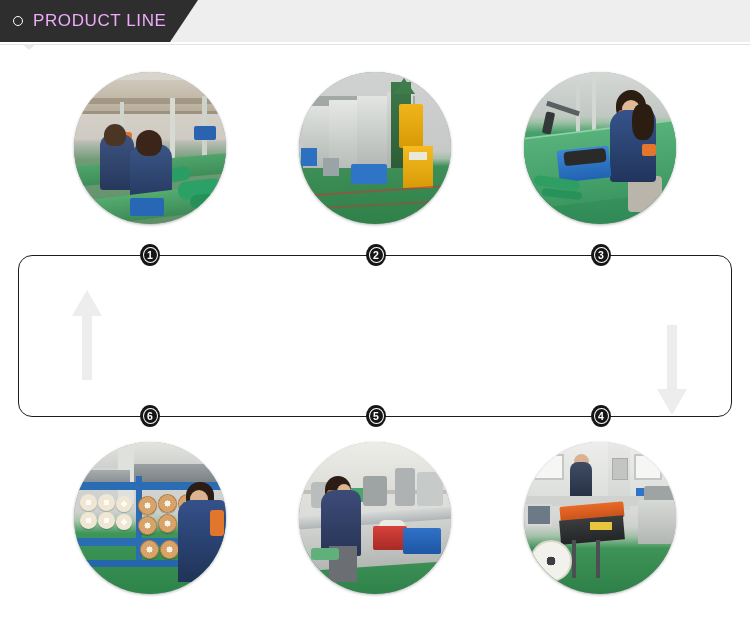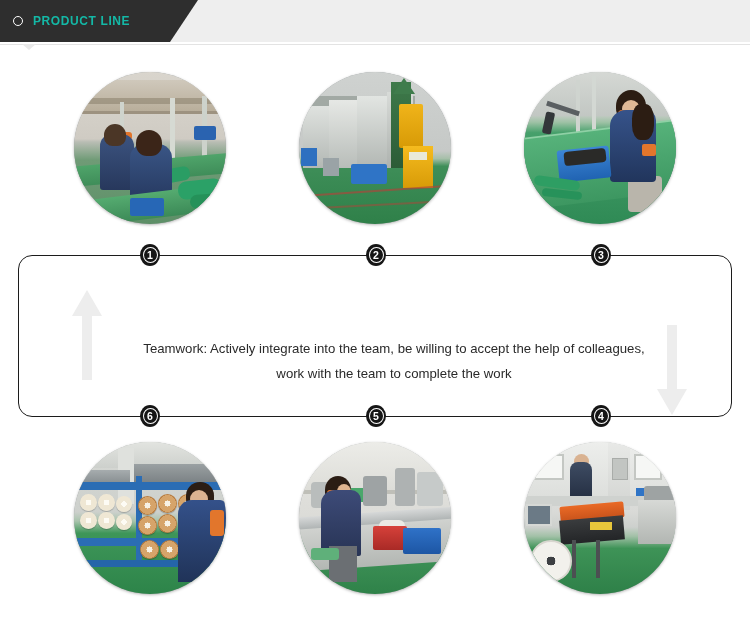--- a/index.html
+++ b/index.html
@@ -44,23 +44,23 @@
   .header-bullet {
     display: inline-block;
     width: 8px;
     height: 8px;
     border: 1.6px solid #ffffff;
     border-radius: 50%;
     margin-right: 10px;
     flex: none;
   }
   .header-title {
-    color: #14b8a6;
-    font-size: 12px;
-    font-weight: bold;
+    color: #f0abfc;
+    font-size: 17px;
+    font-weight: normal;
     letter-spacing: 0.6px;
     white-space: nowrap;
   }
   .header-rule {
     position: absolute;
     left: 0;
     top: 44px;
     width: 750px;
     height: 1px;
     background: #e3e3e3;
@@ -474,21 +474,20 @@
       <div class="el s4-orange"></div>
       <div class="el s4-dark"></div>
       <div class="el s4-lbl"></div>
       <div class="el s4-leg1"></div>
       <div class="el s4-leg2"></div>
       <div class="el s4-reel"></div>
     </div>
   </div>
 
   <div class="process-box">
-    <div class="process-desc">Teamwork: Actively integrate into the team, be willing to accept the help of colleagues, work with the team to complete the work</div>
   </div>
 
   <svg class="arrow" id="arrow-up" viewBox="0 0 34 90">
     <polygon points="17,0 32,26 22,26 22,90 12,90 12,26 2,26" fill="#ededed"></polygon>
   </svg>
   <svg class="arrow" id="arrow-down" viewBox="0 0 34 90">
     <polygon points="17,90 32,64 22,64 22,0 12,0 12,64 2,64" fill="#ededed"></polygon>
   </svg>
 
   <div class="badge" id="badge-1">

